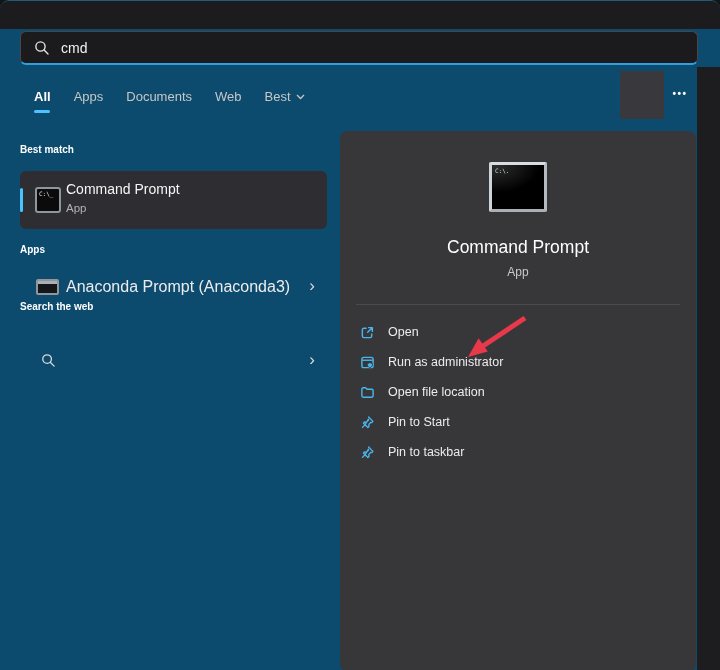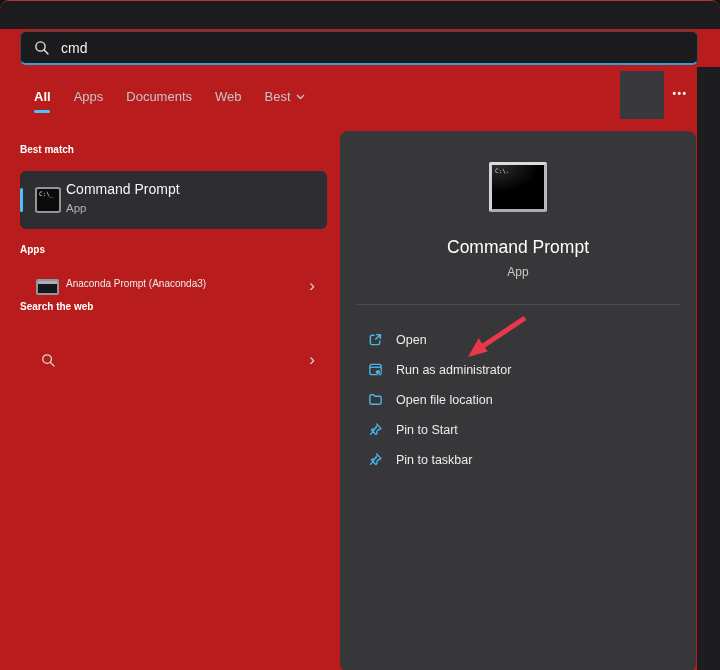--- a/index.html
+++ b/index.html
@@ -1,21 +1,21 @@
 <!DOCTYPE html>
 <html><head>
 <meta charset="utf-8">
 <style>
   * { margin:0; padding:0; box-sizing:border-box; }
   html,body { width:720px; height:670px; background:#141416; }
   body { font-family:"Liberation Sans", sans-serif; -webkit-font-smoothing:antialiased; }
 
   .screen {
     position:relative; width:720px; height:670px; overflow:hidden;
-    background:#b91c1c;
+    background:#0c4a6e;
     border-radius:9px 9px 0 0;
     border-top:1px solid rgba(255,255,255,0.10);
   }
   .top-strip { position:absolute; left:0; top:0; right:0; height:28px; background:#1c1c1f; }
   .right-strip { position:absolute; top:66px; right:0; width:23px; bottom:0; background:#1d1d20; }
 
   
   .search-bar {
     position:absolute; left:20px; top:30px; width:678px; height:34px;
     background:#1b1b1e; border:1px solid #47474b; border-bottom:2px solid #2f9fdf;
@@ -52,21 +52,21 @@
   .best-sub   { position:absolute; left:46px; top:31px; color:#b3b3b3; font-size:11.5px; }
 
   .list-row { position:absolute; left:20px; width:307px; height:40px; border-radius:6px; }
   .row-apps { top:266px; }
   .row-web  { top:340px; }
   .term-mini {
     position:absolute; left:16px; top:12px; width:23px; height:16px;
     background:#15181a; border:2px solid #8f969c; border-radius:2px;
   }
   .term-mini .bar { position:absolute; left:0; top:0; right:0; height:3px; background:#aab0b5; }
-  .row-label { position:absolute; left:46px; top:11px; color:#ececec; font-size:10px; white-space:nowrap; }
+  .row-label { position:absolute; left:46px; top:11px; color:#ececec; font-size:16px; white-space:nowrap; }
   .row-chevron { position:absolute; right:12px; top:8px; color:#d9d9d9; font-size:17px; line-height:22px; }
   .web-search-ic { position:absolute; left:21px; top:12px; }
   .web-label { position:absolute; left:46px; top:11px; font-size:14px; color:#f0f0f0; white-space:nowrap; }
   .web-label .suffix { color:#bdbdbd; font-size:13px; }
 
   
   .preview-card {
     position:absolute; left:340px; top:130px; width:356px; height:541px;
     background:#37373a; border-radius:8px;
   }
@@ -76,21 +76,21 @@
     border:3px solid; border-color:#d9dde1 #b4bac0 #a9afb5 #ced3d8;
     background:
       radial-gradient(120% 90% at 8% 0%, #2e2e2e 0%, #141414 40%, #000 70%);
   }
   .cmd-large .prompt-text { position:absolute; left:3px; top:2px; font-family:"DejaVu Sans Mono", monospace; font-size:6px; color:#cfd3d6; }
   .preview-title { position:absolute; left:0; right:0; top:106px; text-align:center; color:#ffffff; font-size:17.5px; }
   .preview-sub   { position:absolute; left:0; right:0; top:134px; text-align:center; color:#c9c9c9; font-size:12px; }
   .divider { position:absolute; left:16px; right:16px; top:173px; height:1px; background:rgba(255,255,255,0.10); }
 
   .actions { position:absolute; left:0; right:0; top:186px; }
-  .action-row { height:30px; display:flex; align-items:flex-end; padding-left:28px; gap:13px; }
+  .action-row { height:30px; display:flex; align-items:center; padding-left:20px; gap:13px; }
   .action-row .label { color:#ececec; font-size:12.5px; }
 
   .annotation-arrow { position:absolute; left:455px; top:308px; pointer-events:none; }
 </style>
 </head>
 <body>
 
 <div class="screen">
   <div class="top-strip"></div>
   <div class="right-strip"></div>

